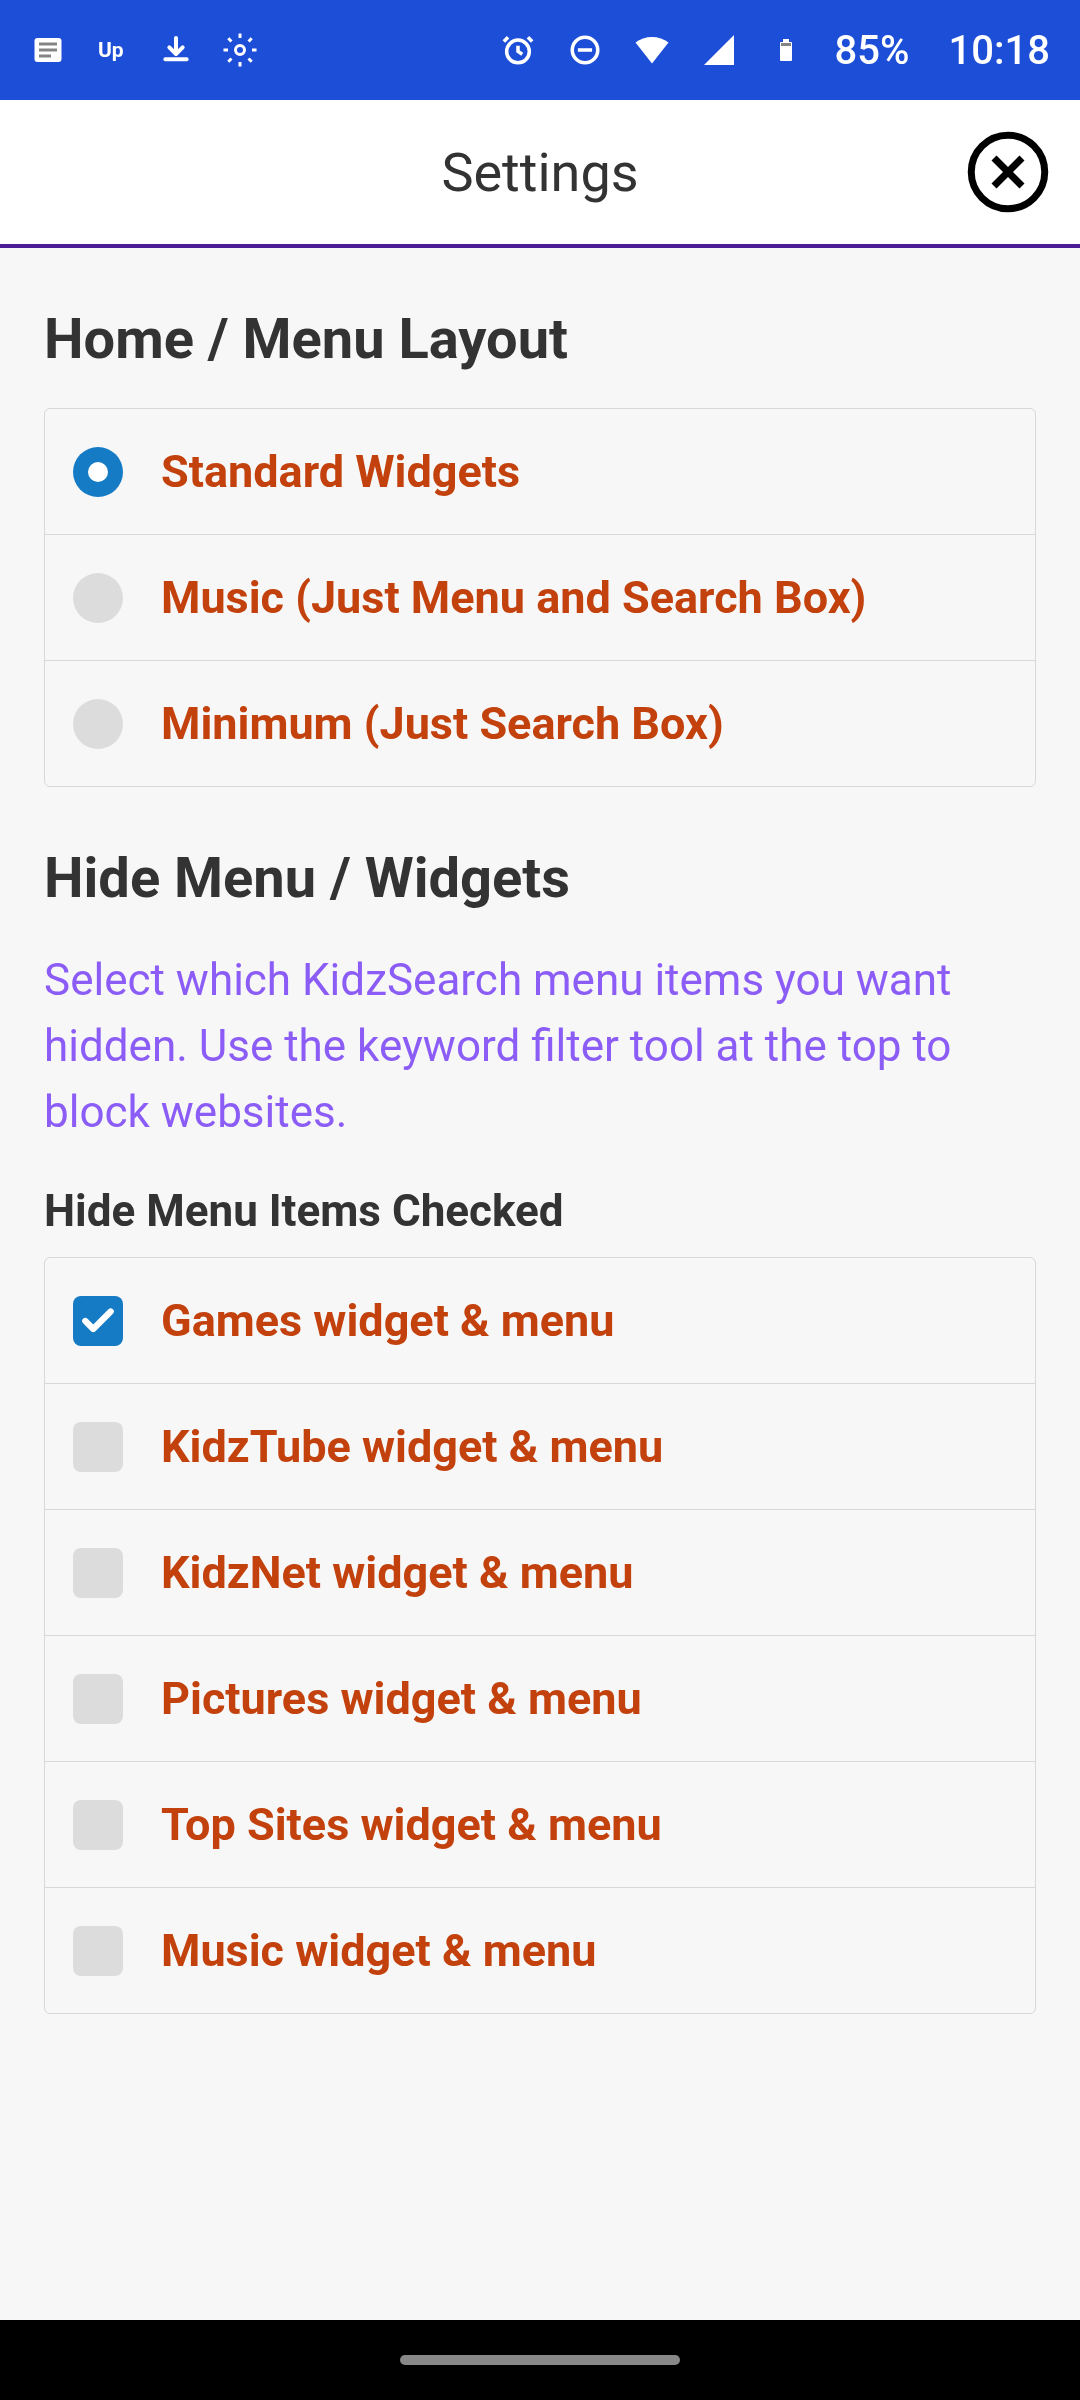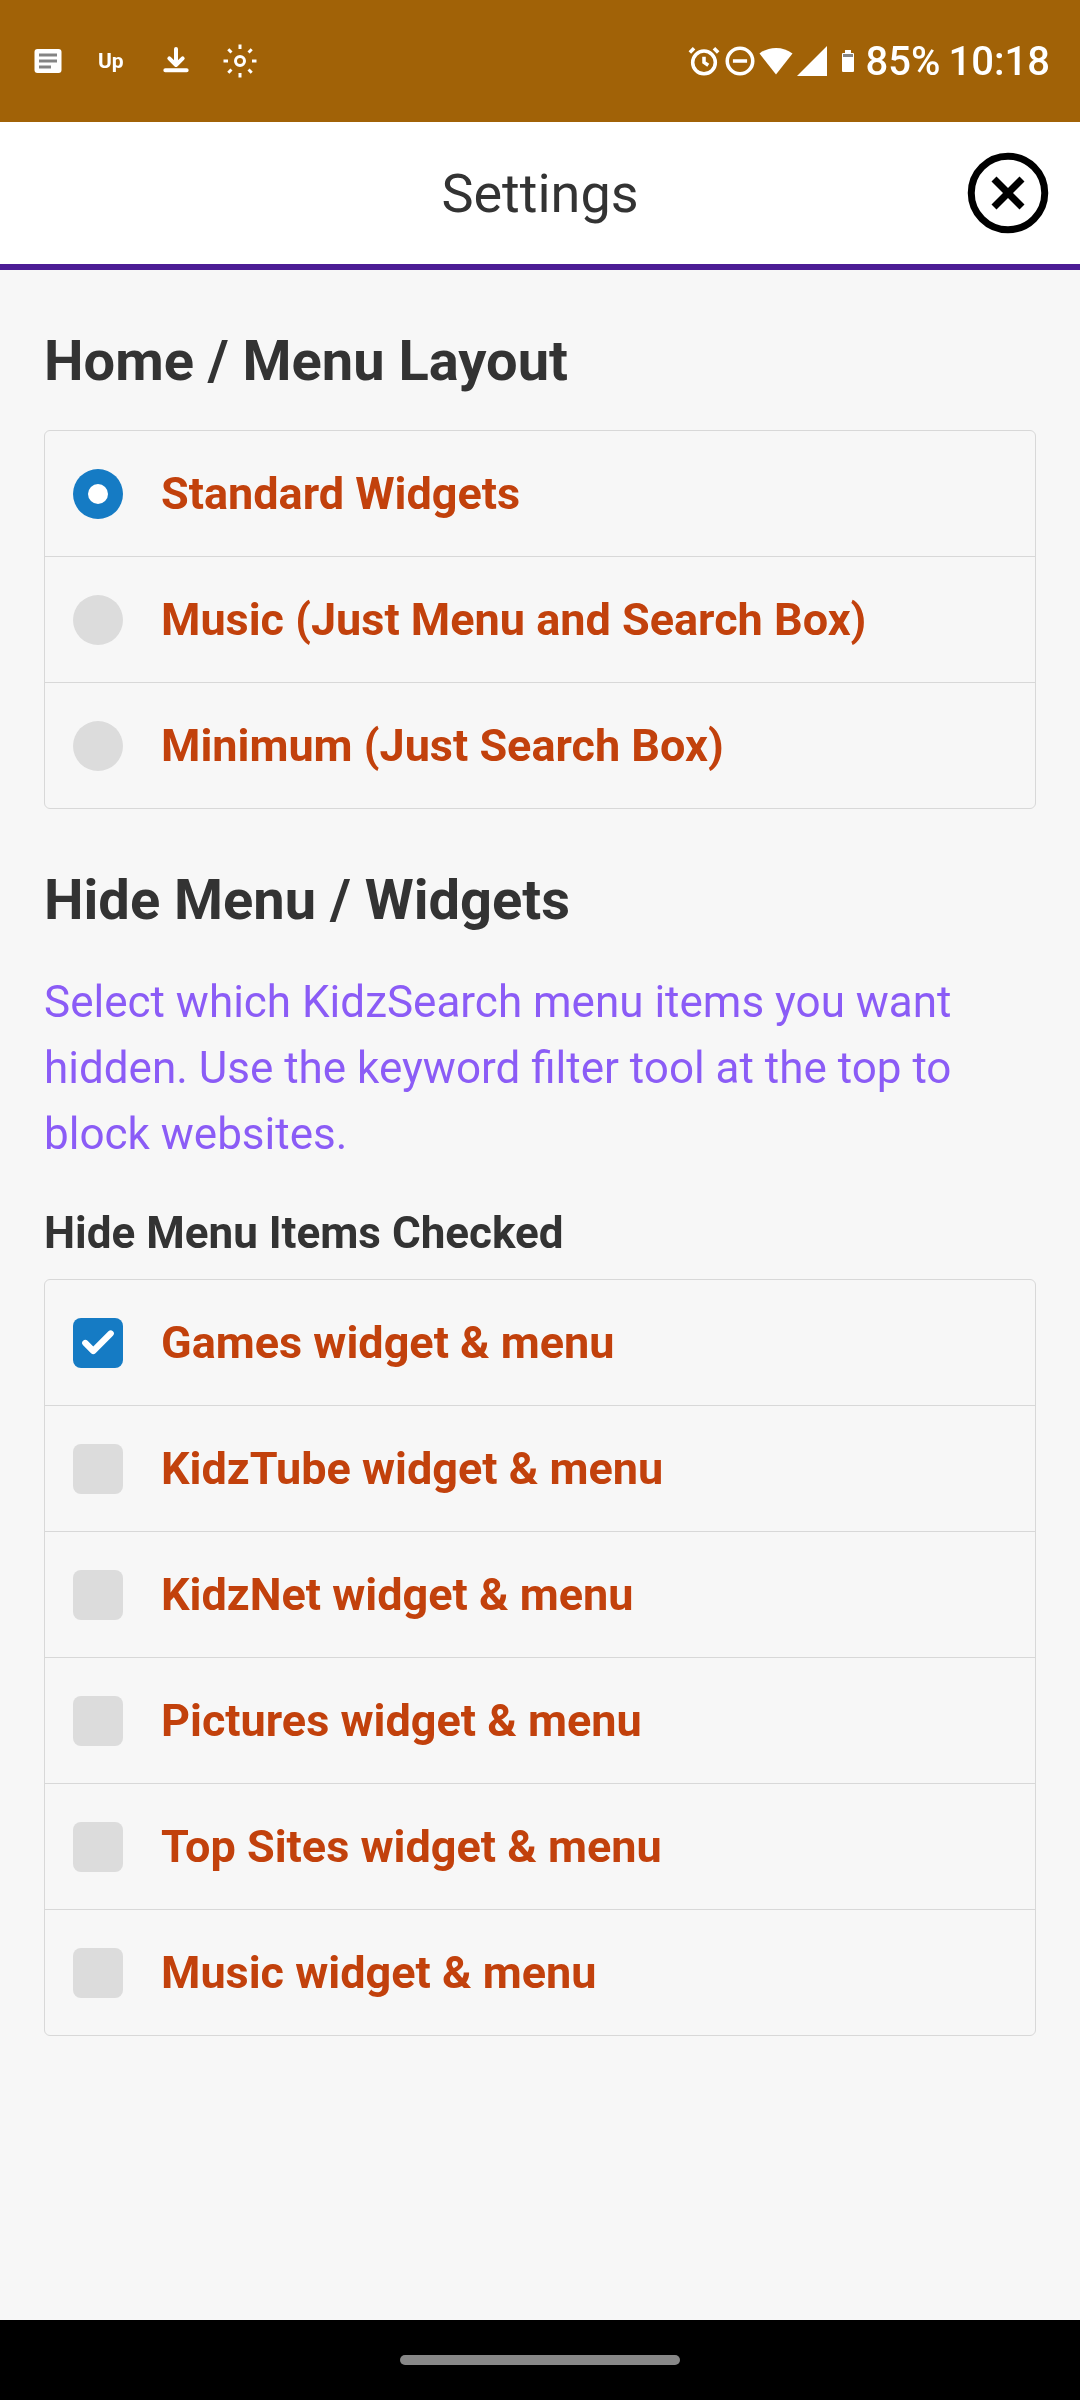--- a/index.html
+++ b/index.html
@@ -10,57 +10,57 @@
     }
     body {
       width: 1080px;
       height: 2400px;
       background: #f7f7f7;
       display: flex;
       flex-direction: column;
       overflow: hidden;
     }
     .status-bar {
-      height: 122px;
-      background: #a16207;
+      height: 100px;
+      background: #1d4ed8;
       display: flex;
       align-items: center;
       justify-content: space-between;
       padding: 0 30px;
       color: white;
     }
     .status-left {
       display: flex;
       align-items: center;
       gap: 28px;
     }
     .status-right {
       display: flex;
       align-items: center;
-      gap: 0;
+      gap: 31px;
     }
     .status-icon {
       width: 36px;
       height: 36px;
       display: flex;
       align-items: center;
       justify-content: center;
     }
     .status-text {
       font-size: 40px;
       font-weight: 500;
     }
     .header {
       height: 148px;
       background: white;
       display: flex;
       align-items: center;
       justify-content: center;
       position: relative;
-      border-bottom: 6px solid #4c1d95;
+      border-bottom: 4px solid #4c1d95;
     }
     .header-title {
       font-size: 54px;
       color: #333;
       font-weight: 400;
     }
     .close-btn {
       position: absolute;
       right: 30px;
       top: 50%;

